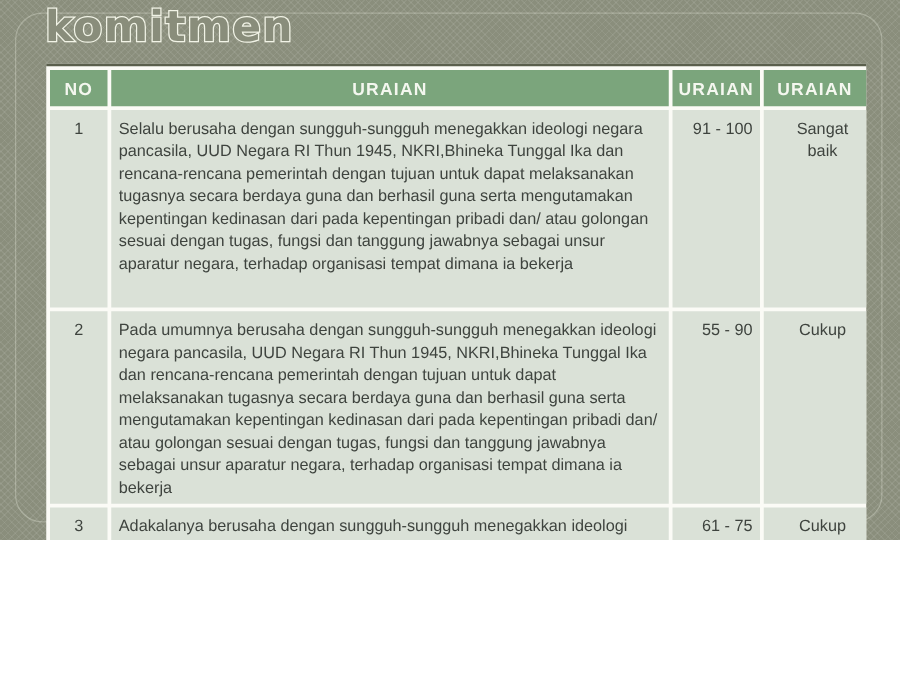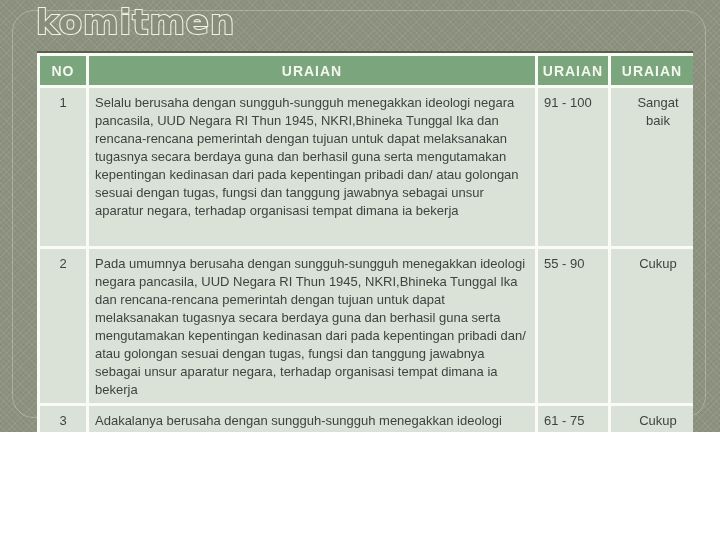--- a/index.html
+++ b/index.html
@@ -59,21 +59,21 @@
   td{
     background:#dae1d7;
     color:#3e433e;
     font-size:13px;
     line-height:18px;
     vertical-align:top;
     padding:6px 6px 4px 6px;
     box-sizing:border-box;
   }
   td.no{ text-align:center; }
-  td.angka{ text-align:left; white-space:nowrap;margin-left:48px; }
+  td.angka{ text-align:right; white-space:nowrap;margin-left:48px; }
   td.sebutan{ text-align:center; padding-left:22px; padding-right:10px; }
   tr.r1 td{ height:158px; }
   tr.r2 td{ height:153px; }
   tr.r3 td{ height:160px; }
   col.c-no{ width:46px; }
   col.c-uraian{ width:446px; }
   col.c-angka{ width:70px; }
   col.c-sebutan{ width:82px; }
 </style>
 </head>

